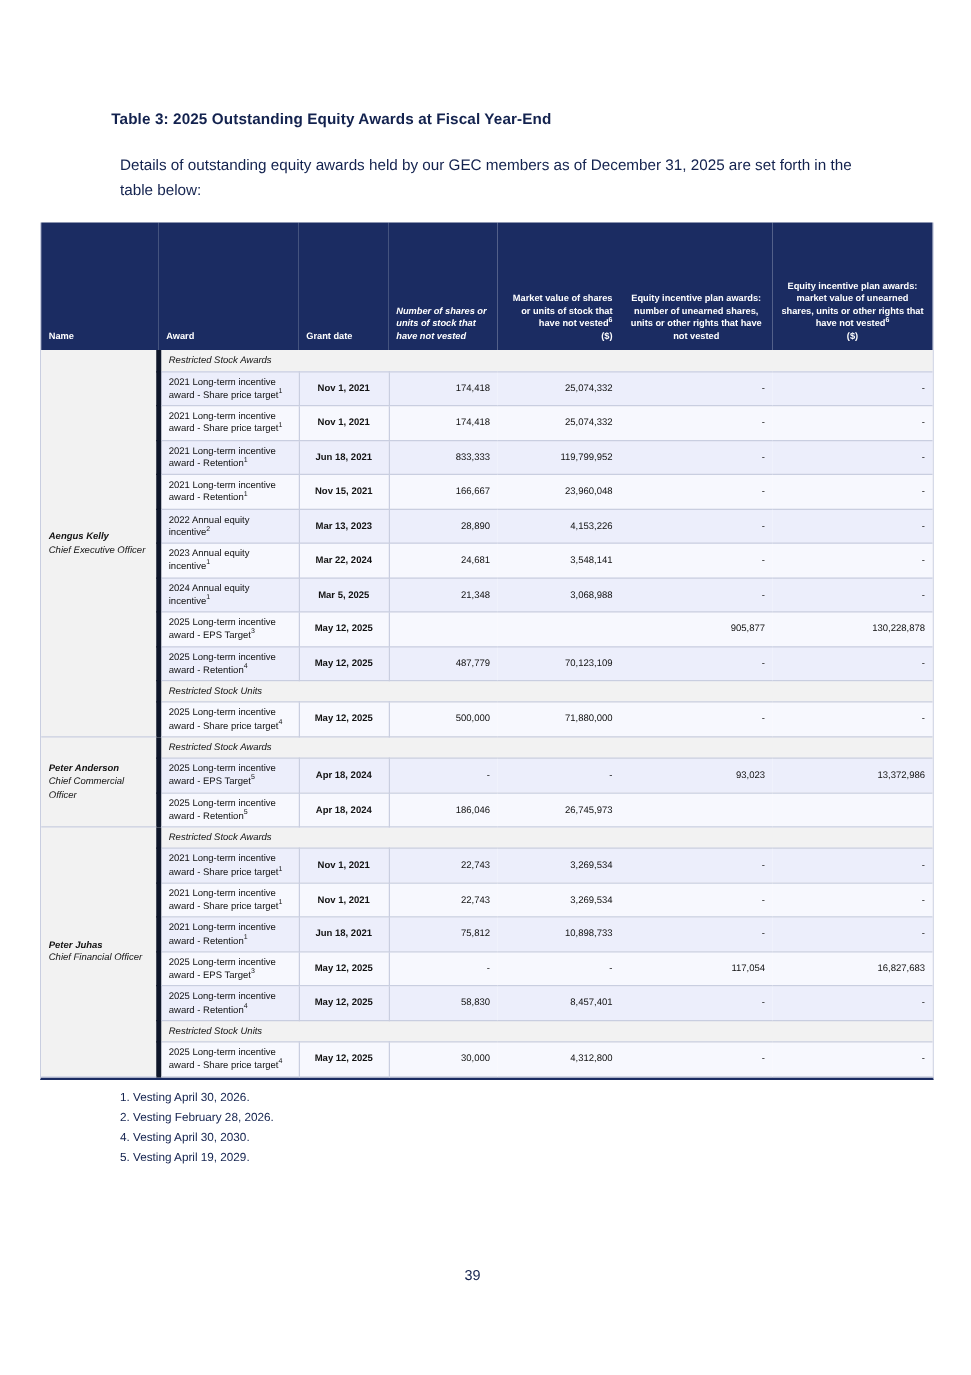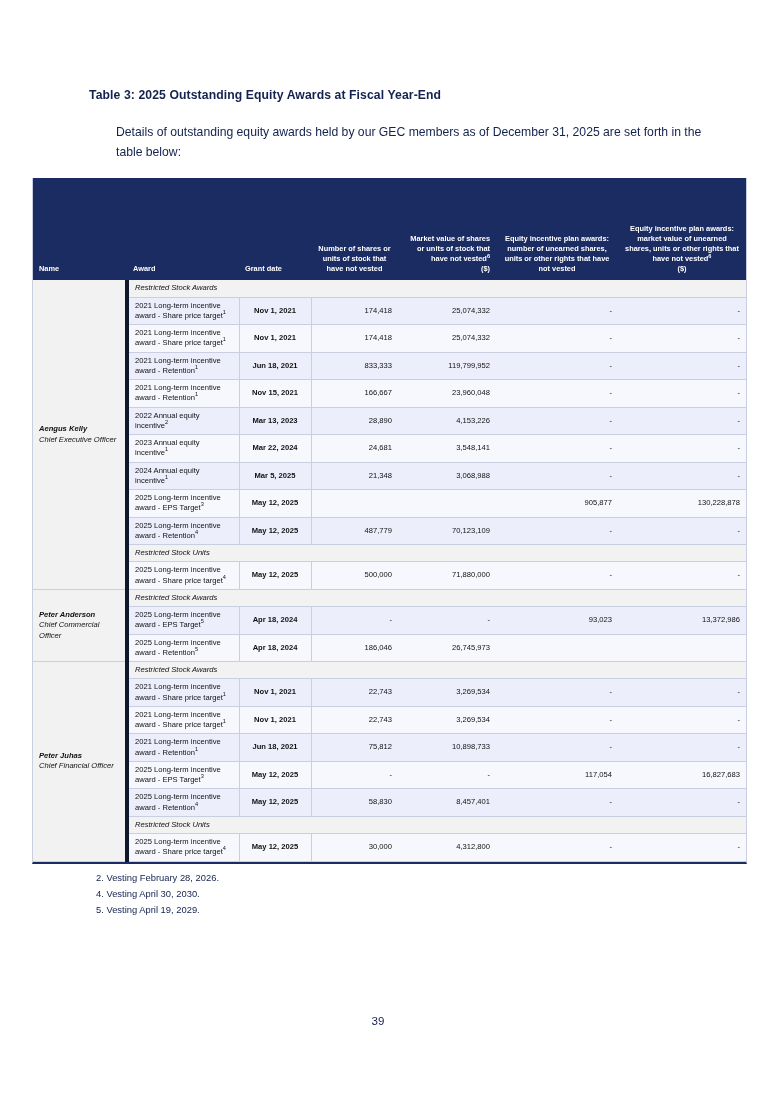--- a/index.html
+++ b/index.html
@@ -26,21 +26,21 @@
   .doc-title {
     font-size: 12.2px;
     font-weight: bold;
     color: #13224e;
     margin: 0 0 20px 57px;
     letter-spacing: 0.1px;
   }
   .intro {
     font-size: 12.2px;
     color: #13224e;
-    margin: 0 0 16px 84px;
+    margin: 0 0 16px 64px;
     line-height: 1.65;
     max-width: 600px;
   }
   table.awards {
     border-collapse: collapse;
     width: 713px;
     margin-left: 0px;
     table-layout: fixed;
   }
   table.awards thead th {
@@ -57,21 +57,21 @@
   th.h-name, th.h-award, th.h-grant {
     text-align: left;
   }
   th.h-num, th.h-mkt, th.h-eq-num, th.h-eq-mkt {
     text-align: right;
   }
   th.h-num .hl, th.h-mkt .hl, th.h-eq-num .hl, th.h-eq-mkt .hl {
     display: block;
     text-align: center;
   }
-  th.h-num .hl { text-align: center; }
+  th.h-num .hl { text-align: left; font-style: italic; }
   th.h-mkt .hl { text-align: right; }
 
   table.awards td {
     font-size: 7.6px;
     line-height: 1.35;
     padding: 3px 6px;
     vertical-align: middle;
     border-bottom: 1px solid #c9cee0;
   }
   td.name-cell {
@@ -342,20 +342,21 @@
             <td class="num">30,000</td>
             <td class="num">4,312,800</td>
             <td class="num">-</td>
             <td class="num">-</td>
           </tr>
         </tbody>
     </table>
   </div>
 
   <div class="footnotes" id="footnotes">
+      <div>1. Vesting April 30, 2026.</div>
       <div>2. Vesting February 28, 2026.</div>
       <div>4. Vesting April 30, 2030.</div>
       <div>5. Vesting April 19, 2029.</div>
     </div>
 
   <div class="page-number">39</div>
 
 </div>
 
 </body></html>

